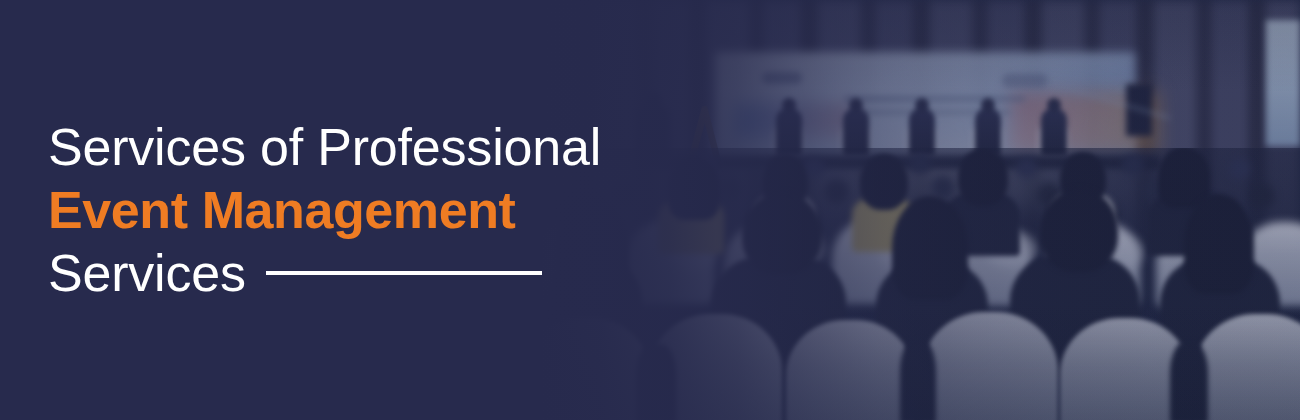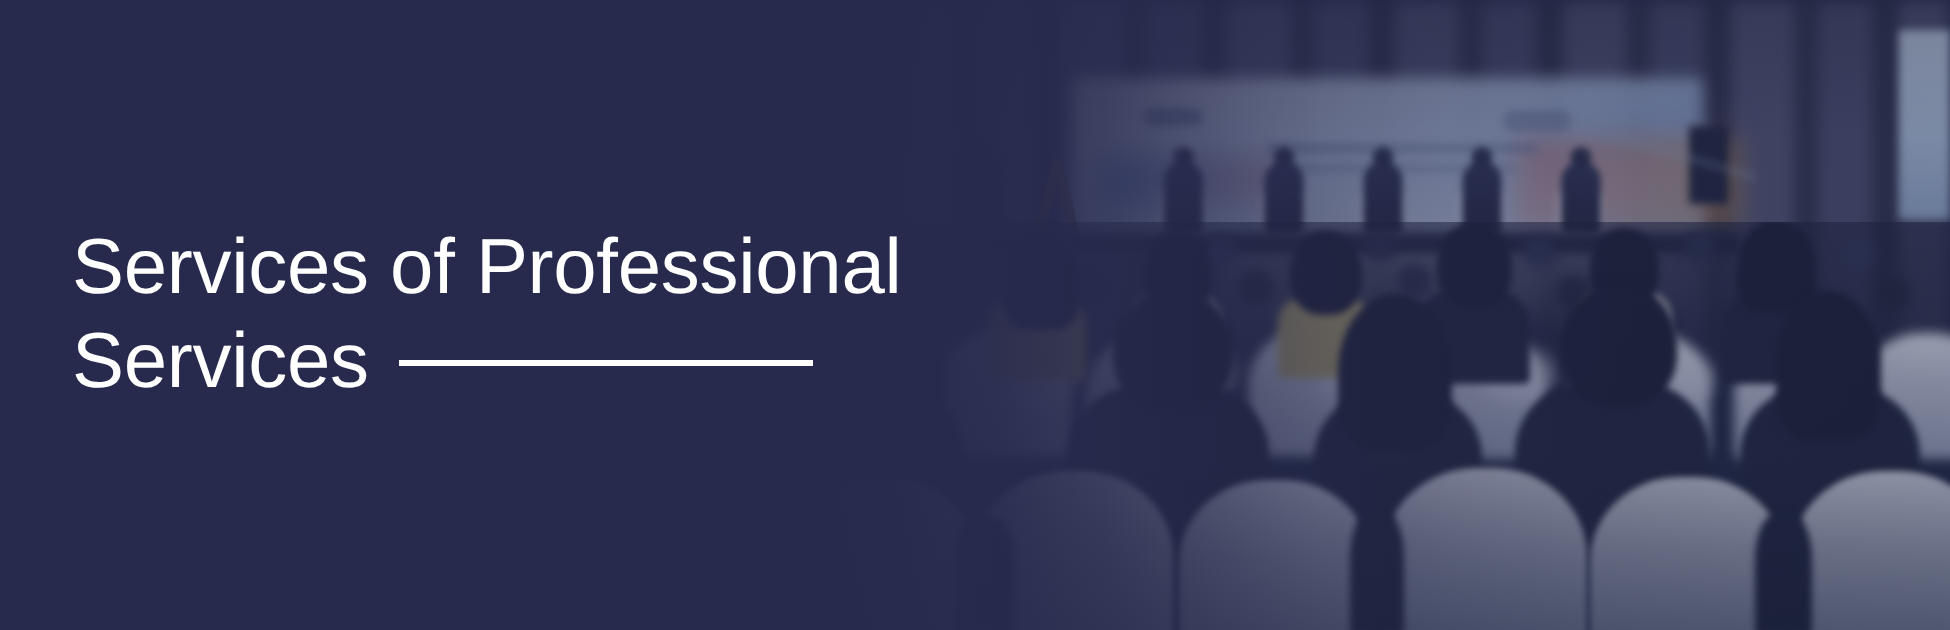--- a/index.html
+++ b/index.html
@@ -568,20 +568,21 @@
 
       <div class="photo-tint"></div>
       <div class="photo-vignette"></div>
       <div class="photo-fade"></div>
     </div>
   </div>
 
   <div class="content">
     <h1 class="headline">
       <span class="line-1">Services of Professional</span>
+      <span class="line-2">Event Management</span>
       <span class="line-3-wrap">
         <span class="line-3">Services</span>
         <span class="rule"></span>
       </span>
     </h1>
   </div>
 
 </div>
 
 </body></html>

